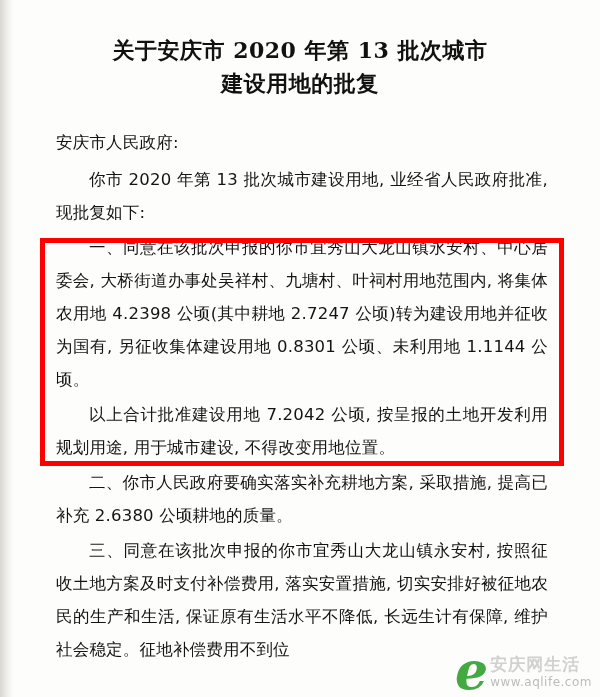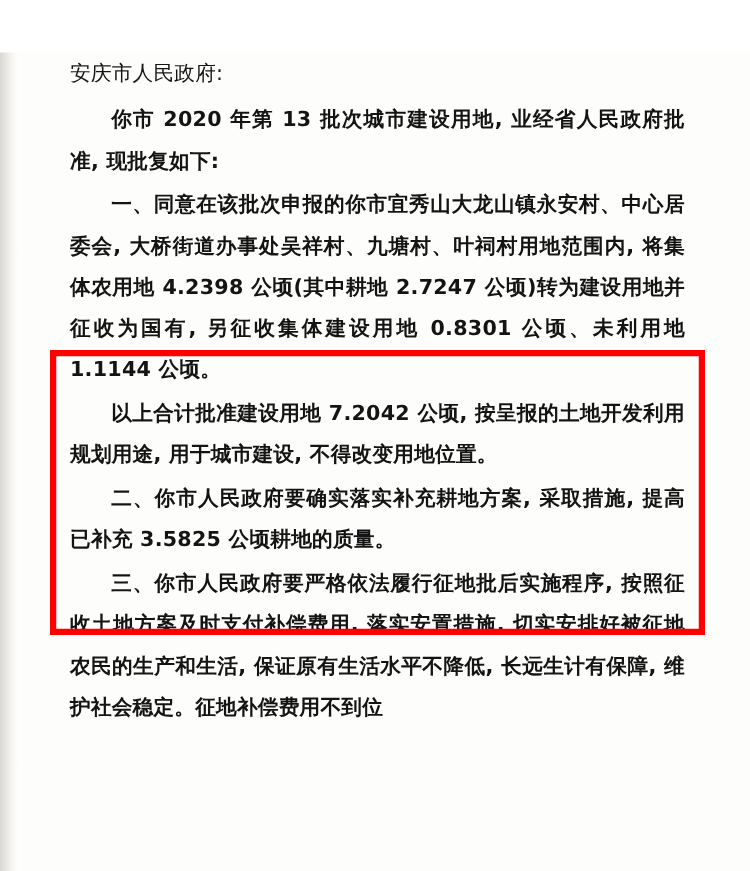--- a/index.html
+++ b/index.html
@@ -37,35 +37,34 @@
     line-height: 1.5;
     color: #111;
     letter-spacing: 0.5px;
     font-family: "DejaVu Serif", "Liberation Serif", serif;
   }
   .doc-title .line2 {
     display: block;
   }
   .body-wrap {
     position: relative;
-    margin-top: 42px;
+    margin-top: 26px;
     padding: 0 52px 0 56px;
     font-size: 16.5px;
     color: #141414;
     line-height: 2.0;
     font-family: "DejaVu Sans", "Liberation Sans", sans-serif;
   }
   p {
     margin: 0 0 2px 0;
     text-align: justify;
     letter-spacing: 0.2px;
   }
   p.indent {
     text-indent: 2em;
-    font-weight: bold;
   }
   p.salutation {
     text-indent: 0;
     margin-bottom: 4px;
   }
   .highlight-box {
     position: absolute;
     left: 40px;
     top: 238px;
     width: 524px;
@@ -114,36 +113,44 @@
     font-family: "DejaVu Sans", "Liberation Sans", sans-serif;
   }
 </style>
 </head>
 <body>
 
 <div class="page">
 
   <div class="left-edge"></div>
 
+  <h1 class="doc-title">
+    <span>关于安庆市 2020 年第 13 批次城市</span>
+    <span class="line2">建设用地的批复</span>
+  </h1>
 
   <div class="body-wrap">
 
     <p class="salutation">安庆市人民政府:</p>
 
     <p class="indent">你市 2020 年第 13 批次城市建设用地, 业经省人民政府批准, 现批复如下:</p>
 
     <p class="indent">一、同意在该批次申报的你市宜秀山大龙山镇永安村、中心居委会, 大桥街道办事处吴祥村、九塘村、叶祠村用地范围内, 将集体农用地 4.2398 公顷(其中耕地 2.7247 公顷)转为建设用地并征收为国有, 另征收集体建设用地 0.8301 公顷、未利用地 1.1144 公顷。</p>
 
     <p class="indent">以上合计批准建设用地 7.2042 公顷, 按呈报的土地开发利用规划用途, 用于城市建设, 不得改变用地位置。</p>
 
-    <p class="indent">二、你市人民政府要确实落实补充耕地方案, 采取措施, 提高已补充 3.5825 公顷耕地的质量。</p>
+    <p class="indent">二、你市人民政府要确实落实补充耕地方案, 采取措施, 提高已补充 2.6380 公顷耕地的质量。</p>
 
-    <p class="indent">三、你市人民政府要严格依法履行征地批后实施程序, 按照征收土地方案及时支付补偿费用, 落实安置措施, 切实安排好被征地农民的生产和生活, 保证原有生活水平不降低, 长远生计有保障, 维护社会稳定。征地补偿费用不到位</p>
+    <p class="indent">三、同意在该批次申报的你市宜秀山大龙山镇永安村, 按照征收土地方案及时支付补偿费用, 落实安置措施, 切实安排好被征地农民的生产和生活, 保证原有生活水平不降低, 长远生计有保障, 维护社会稳定。征地补偿费用不到位</p>
 
   </div>
 
   <div class="highlight-box"></div>
 
   <div class="watermark">
     <span class="wm-e">e</span>
+    <span class="wm-right">
+      <span class="wm-cn">安庆网生活</span>
+      <span class="wm-url">www.aqlife.com</span>
+    </span>
   </div>
 
 </div>
 
 </body></html>

